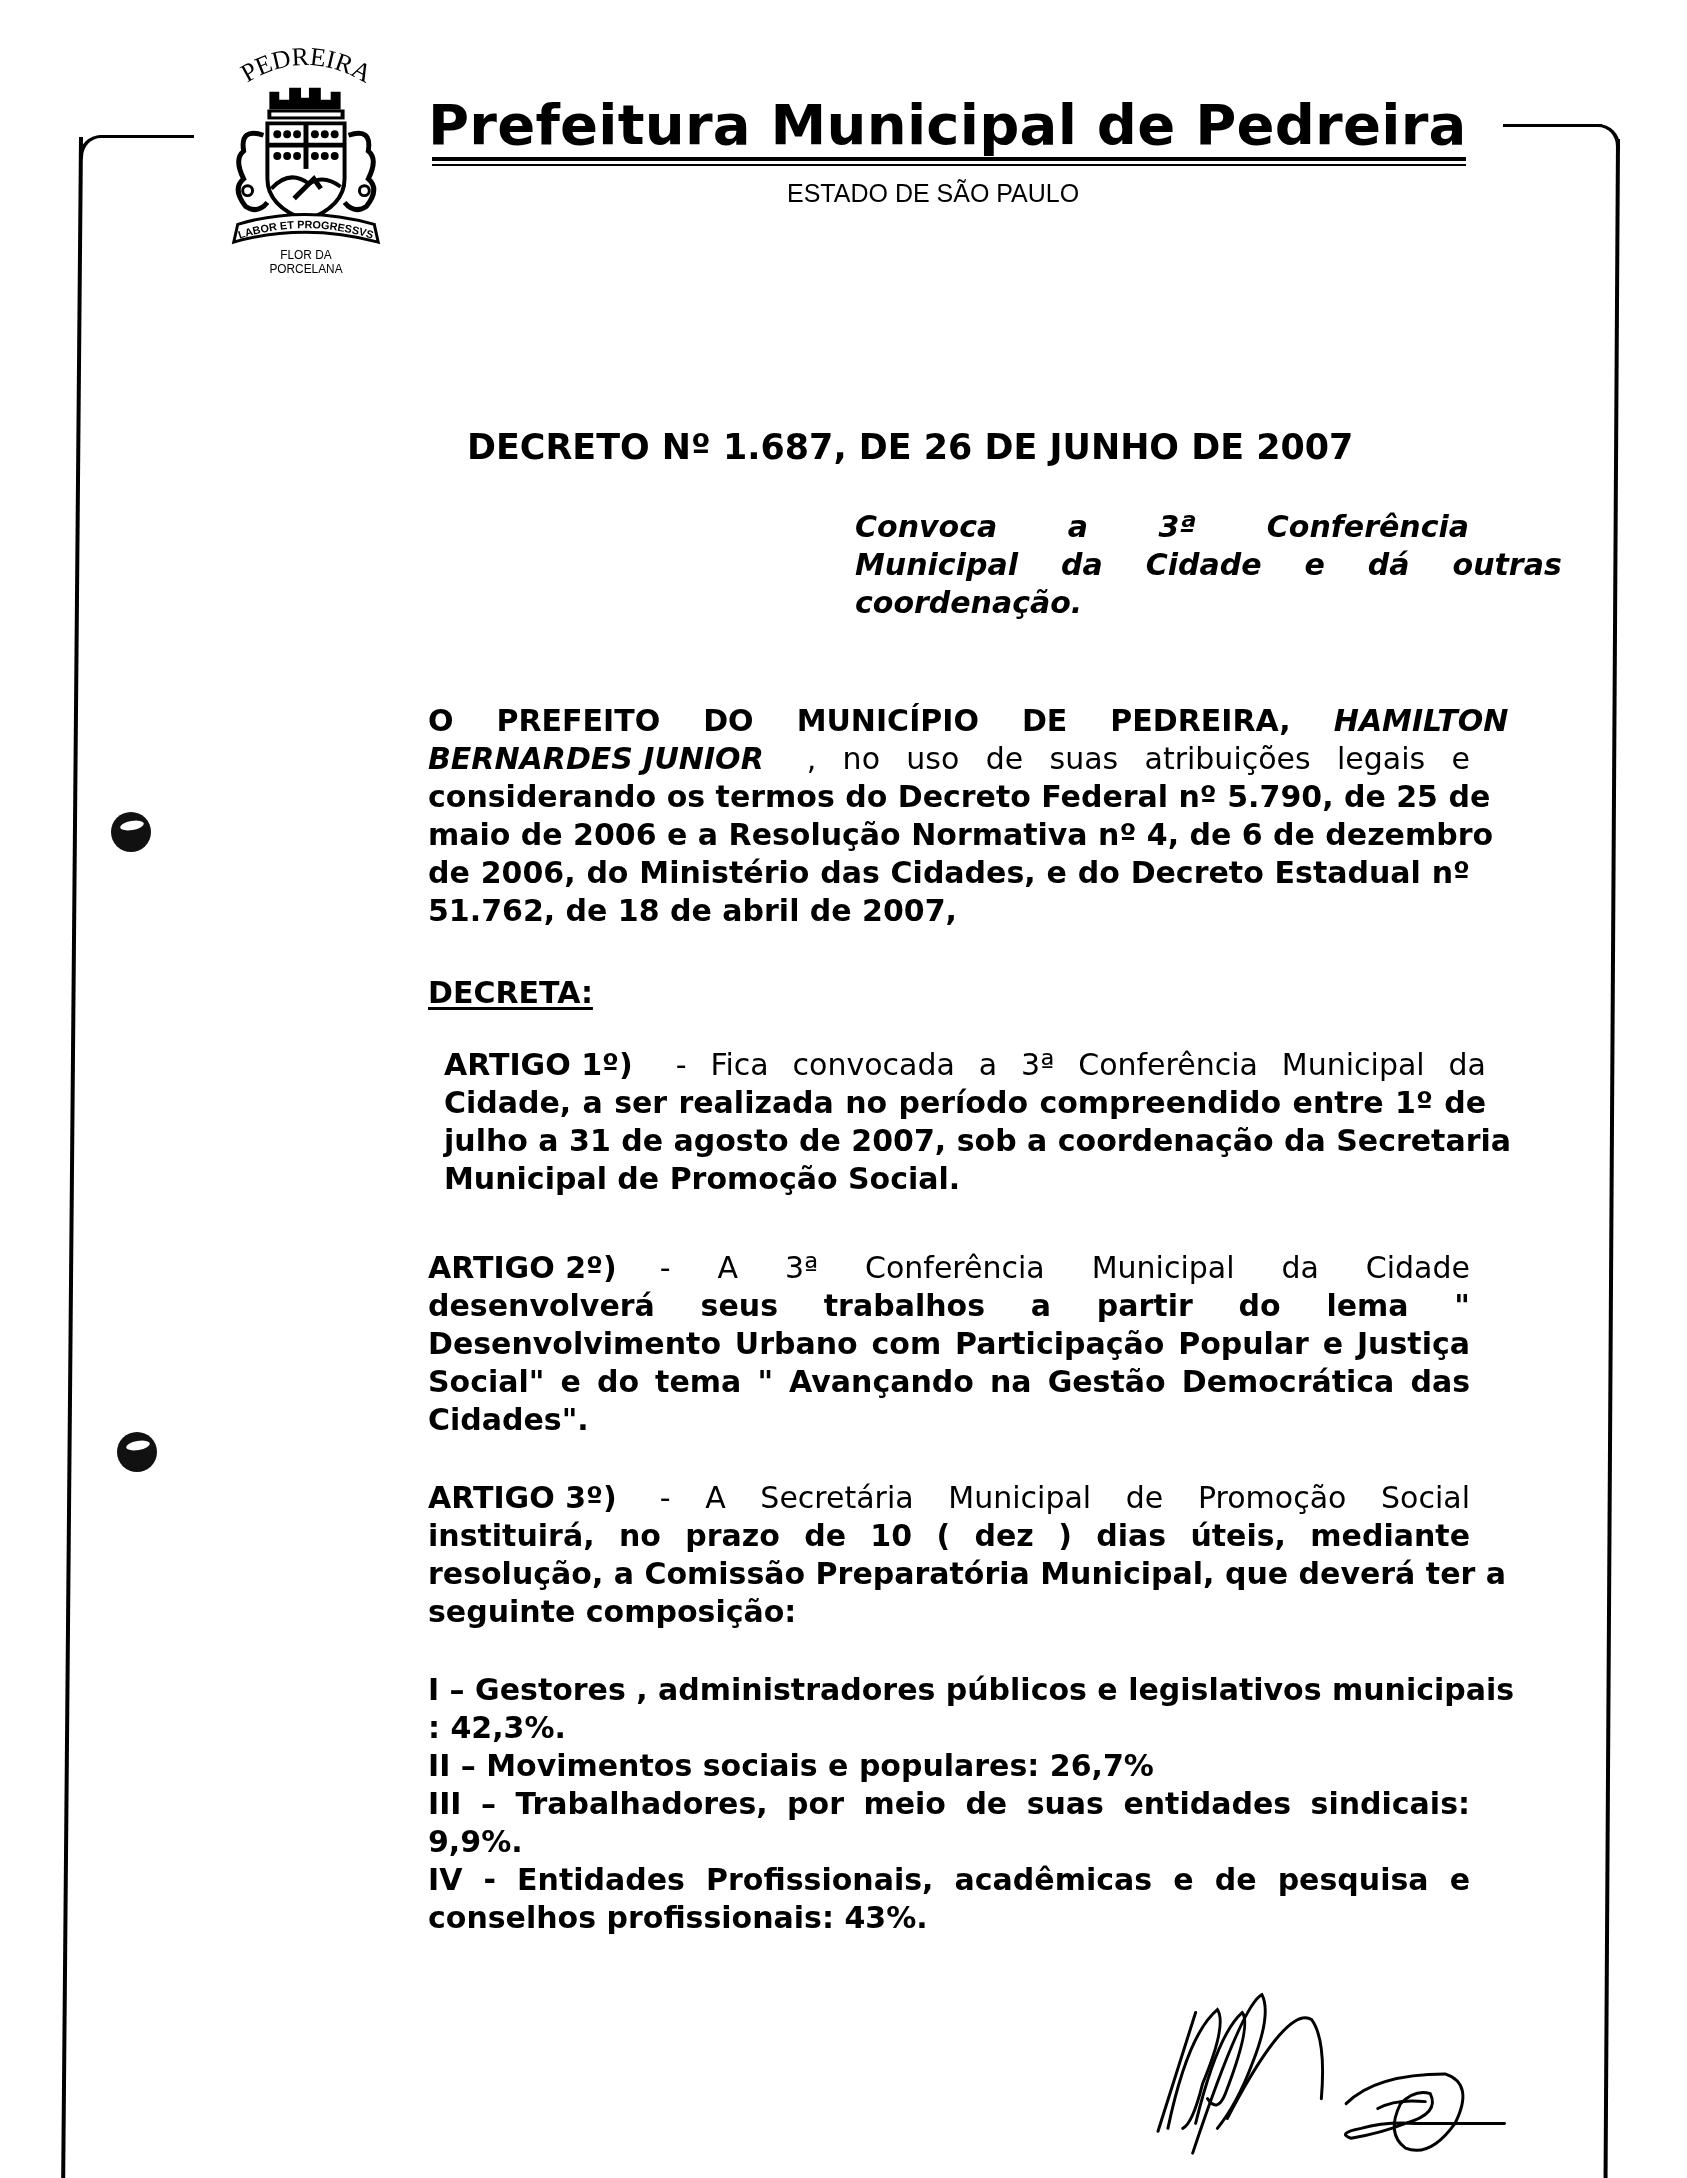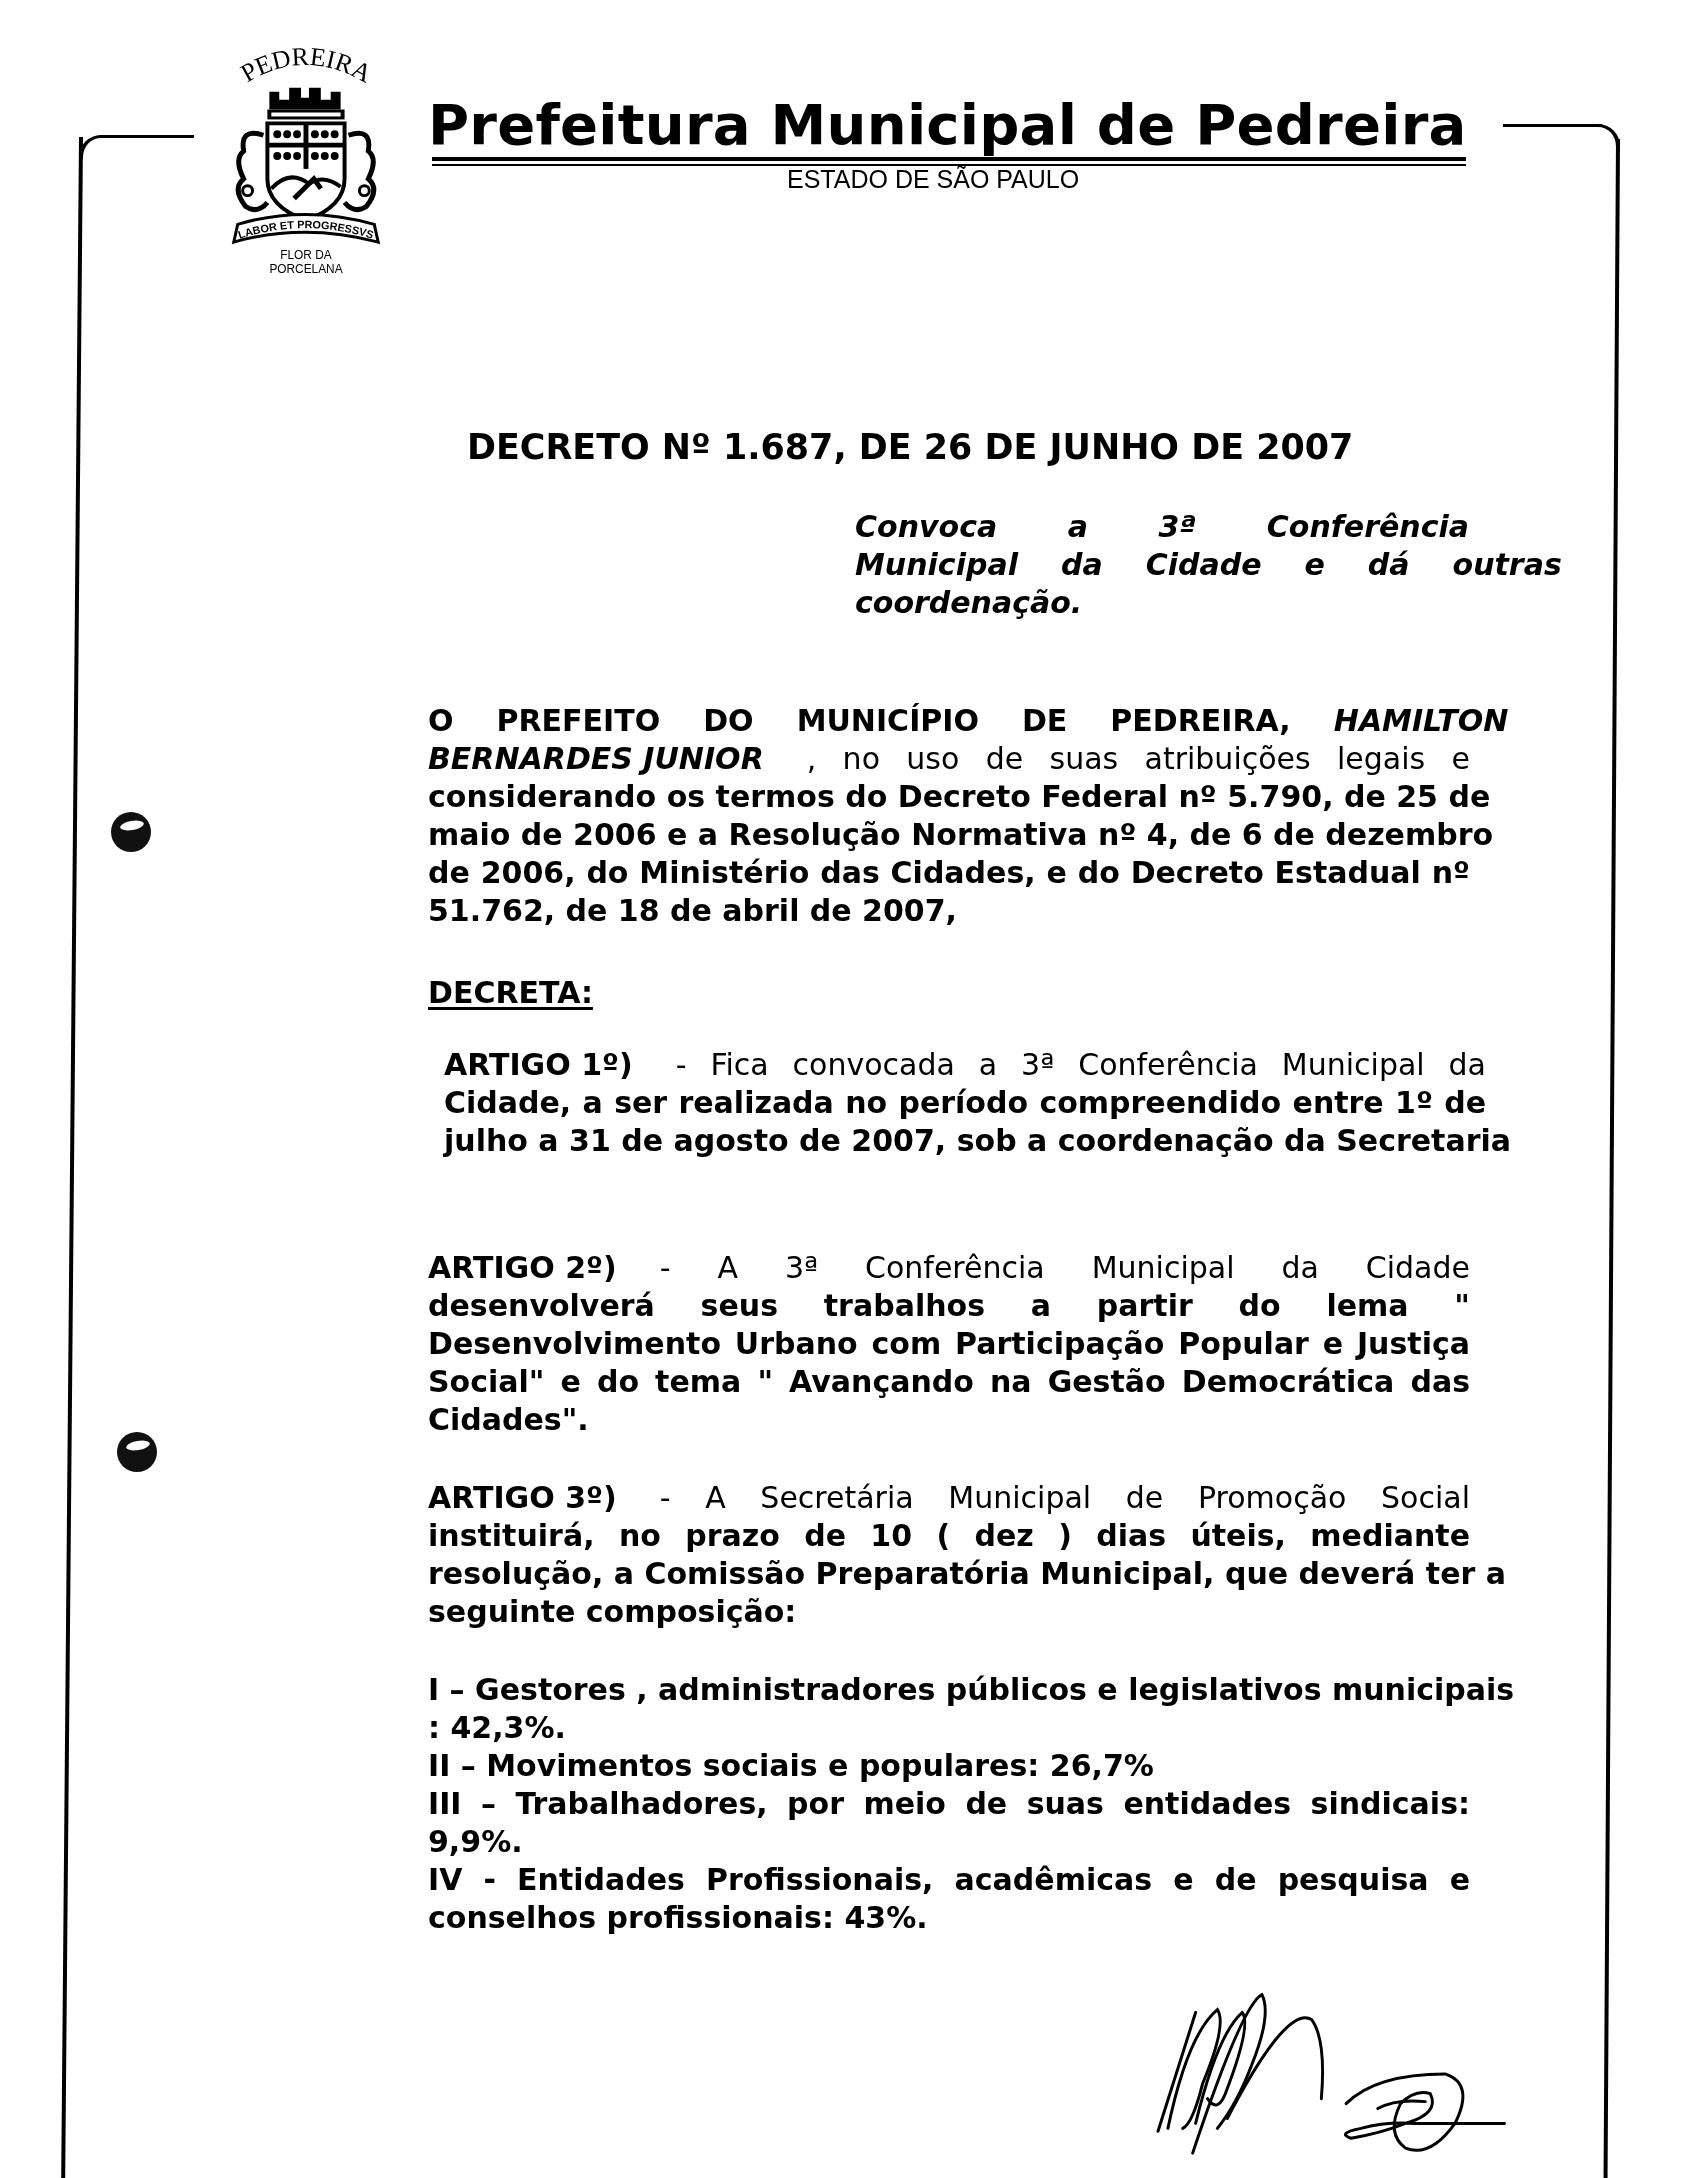--- a/index.html
+++ b/index.html
@@ -11,21 +11,21 @@
   .frame-top-left { position: absolute; left: 99px; top: 135px; width: 95px; height: 3px; background: #000; }
   .corner-left { position: absolute; left: 79px; top: 135px; width: 24px; height: 24px; border-left: 4px solid #000; border-top: 3px solid #000; border-top-left-radius: 22px; box-sizing: border-box; }
   .frame-right { position: absolute; left: 1616px; top: 139px; width: 4px; height: 2039px; background: #000; transform: skewX(-0.35deg); transform-origin: top left; }
   .frame-top-right { position: absolute; left: 1503px; top: 124px; width: 99px; height: 3px; background: #000; }
   .corner-right { position: absolute; left: 1594px; top: 124px; width: 26px; height: 26px; border-right: 4px solid #000; border-top: 3px solid #000; border-top-right-radius: 22px; box-sizing: border-box; }
 
   
   .hdr-title { position: absolute; left: 428px; top: 91px; font-family: "DejaVu Sans", sans-serif; font-weight: bold; font-size: 55px; letter-spacing: 0.2px; line-height: 69px; white-space: nowrap; transform: scaleX(1.02); transform-origin: left; }
   .hdr-rule1 { position: absolute; left: 432px; top: 157px; width: 1034px; height: 4px; background: #000; }
   .hdr-rule2 { position: absolute; left: 432px; top: 164px; width: 1034px; height: 2px; background: #000; }
-  .hdr-sub { position: absolute; left: 787px; top: 164px; font-family: "Liberation Sans", sans-serif; font-size: 25px; line-height: 30px; white-space: nowrap; }
+  .hdr-sub { position: absolute; left: 787px; top: 178px; font-family: "Liberation Sans", sans-serif; font-size: 25px; line-height: 30px; white-space: nowrap; }
 
   
   .crest { position: absolute; left: 210px; top: 40px; width: 188px; height: 238px; }
   .crest-text { font-family: "Liberation Serif", serif; }
 
   
   .decree-title { position: absolute; left: 467px; top: 424px; font-family: "DejaVu Sans", sans-serif; font-weight: bold; font-size: 36px; line-height: 46px; white-space: nowrap; transform: scaleX(0.97); transform-origin: left; }
 
   
   .txt { font-family: "DejaVu Sans", sans-serif; font-size: 30px; line-height: 38px; }
@@ -154,20 +154,21 @@
 
 <div class="abs txt b u" style="left:428px; top:974px;">DECRETA:</div>
 
 <div class="para txt" style="top:1046px;margin-left:16px;">
   <div class="jl">
     <span class="b">ARTIGO 1º)</span>
       <span style="flex:1; text-align:justify; text-align-last:justify; white-space:normal;"> - Fica convocada a 3ª Conferência Municipal da</span>
   </div>
   <div class="line">Cidade, a ser realizada no período compreendido entre 1º de</div>
   <div class="line">julho a 31 de agosto de 2007, sob a coordenação da Secretaria</div>
+  <div class="line last">Municipal de Promoção Social.</div>
 </div>
 
 <div class="para txt" style="top:1249px;">
   <div class="jl">
     <span class="b">ARTIGO 2º)</span>
       <span style="flex:1; text-align:justify; text-align-last:justify; white-space:normal; word-spacing:18px;"> - A 3ª Conferência Municipal da Cidade</span>
   </div>
   <div class="line">desenvolverá seus trabalhos a partir do lema "</div>
   <div class="line">Desenvolvimento Urbano com Participação Popular e Justiça</div>
   <div class="line">Social" e do tema " Avançando na Gestão Democrática das</div>

